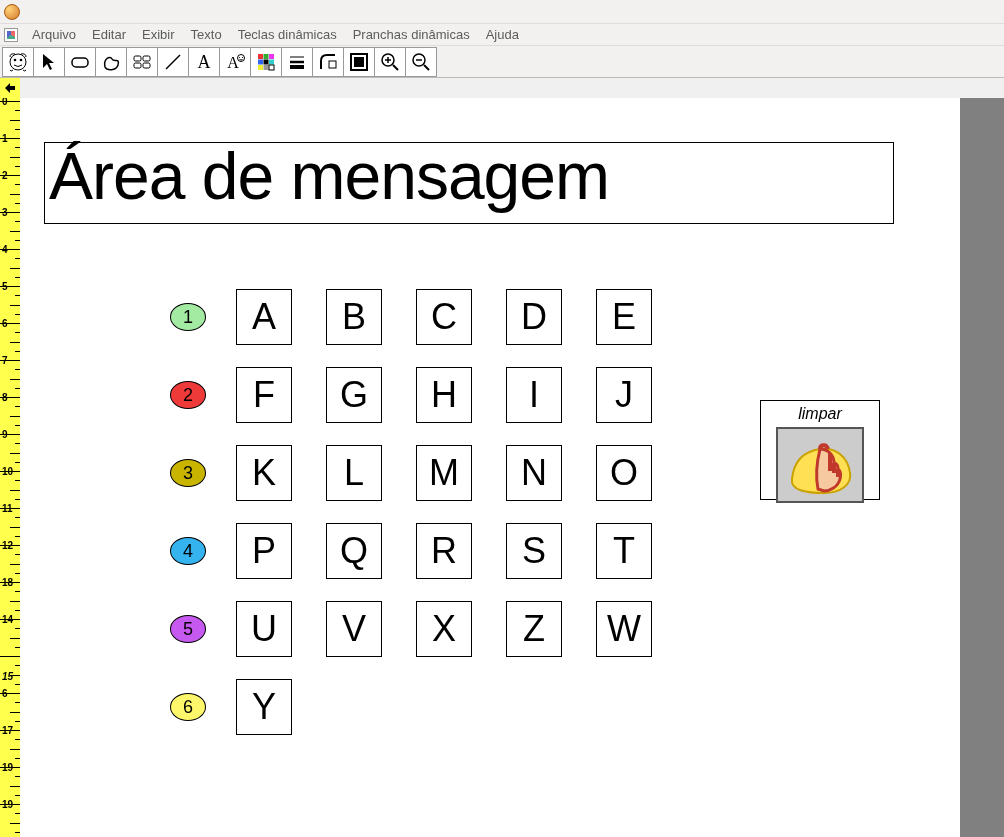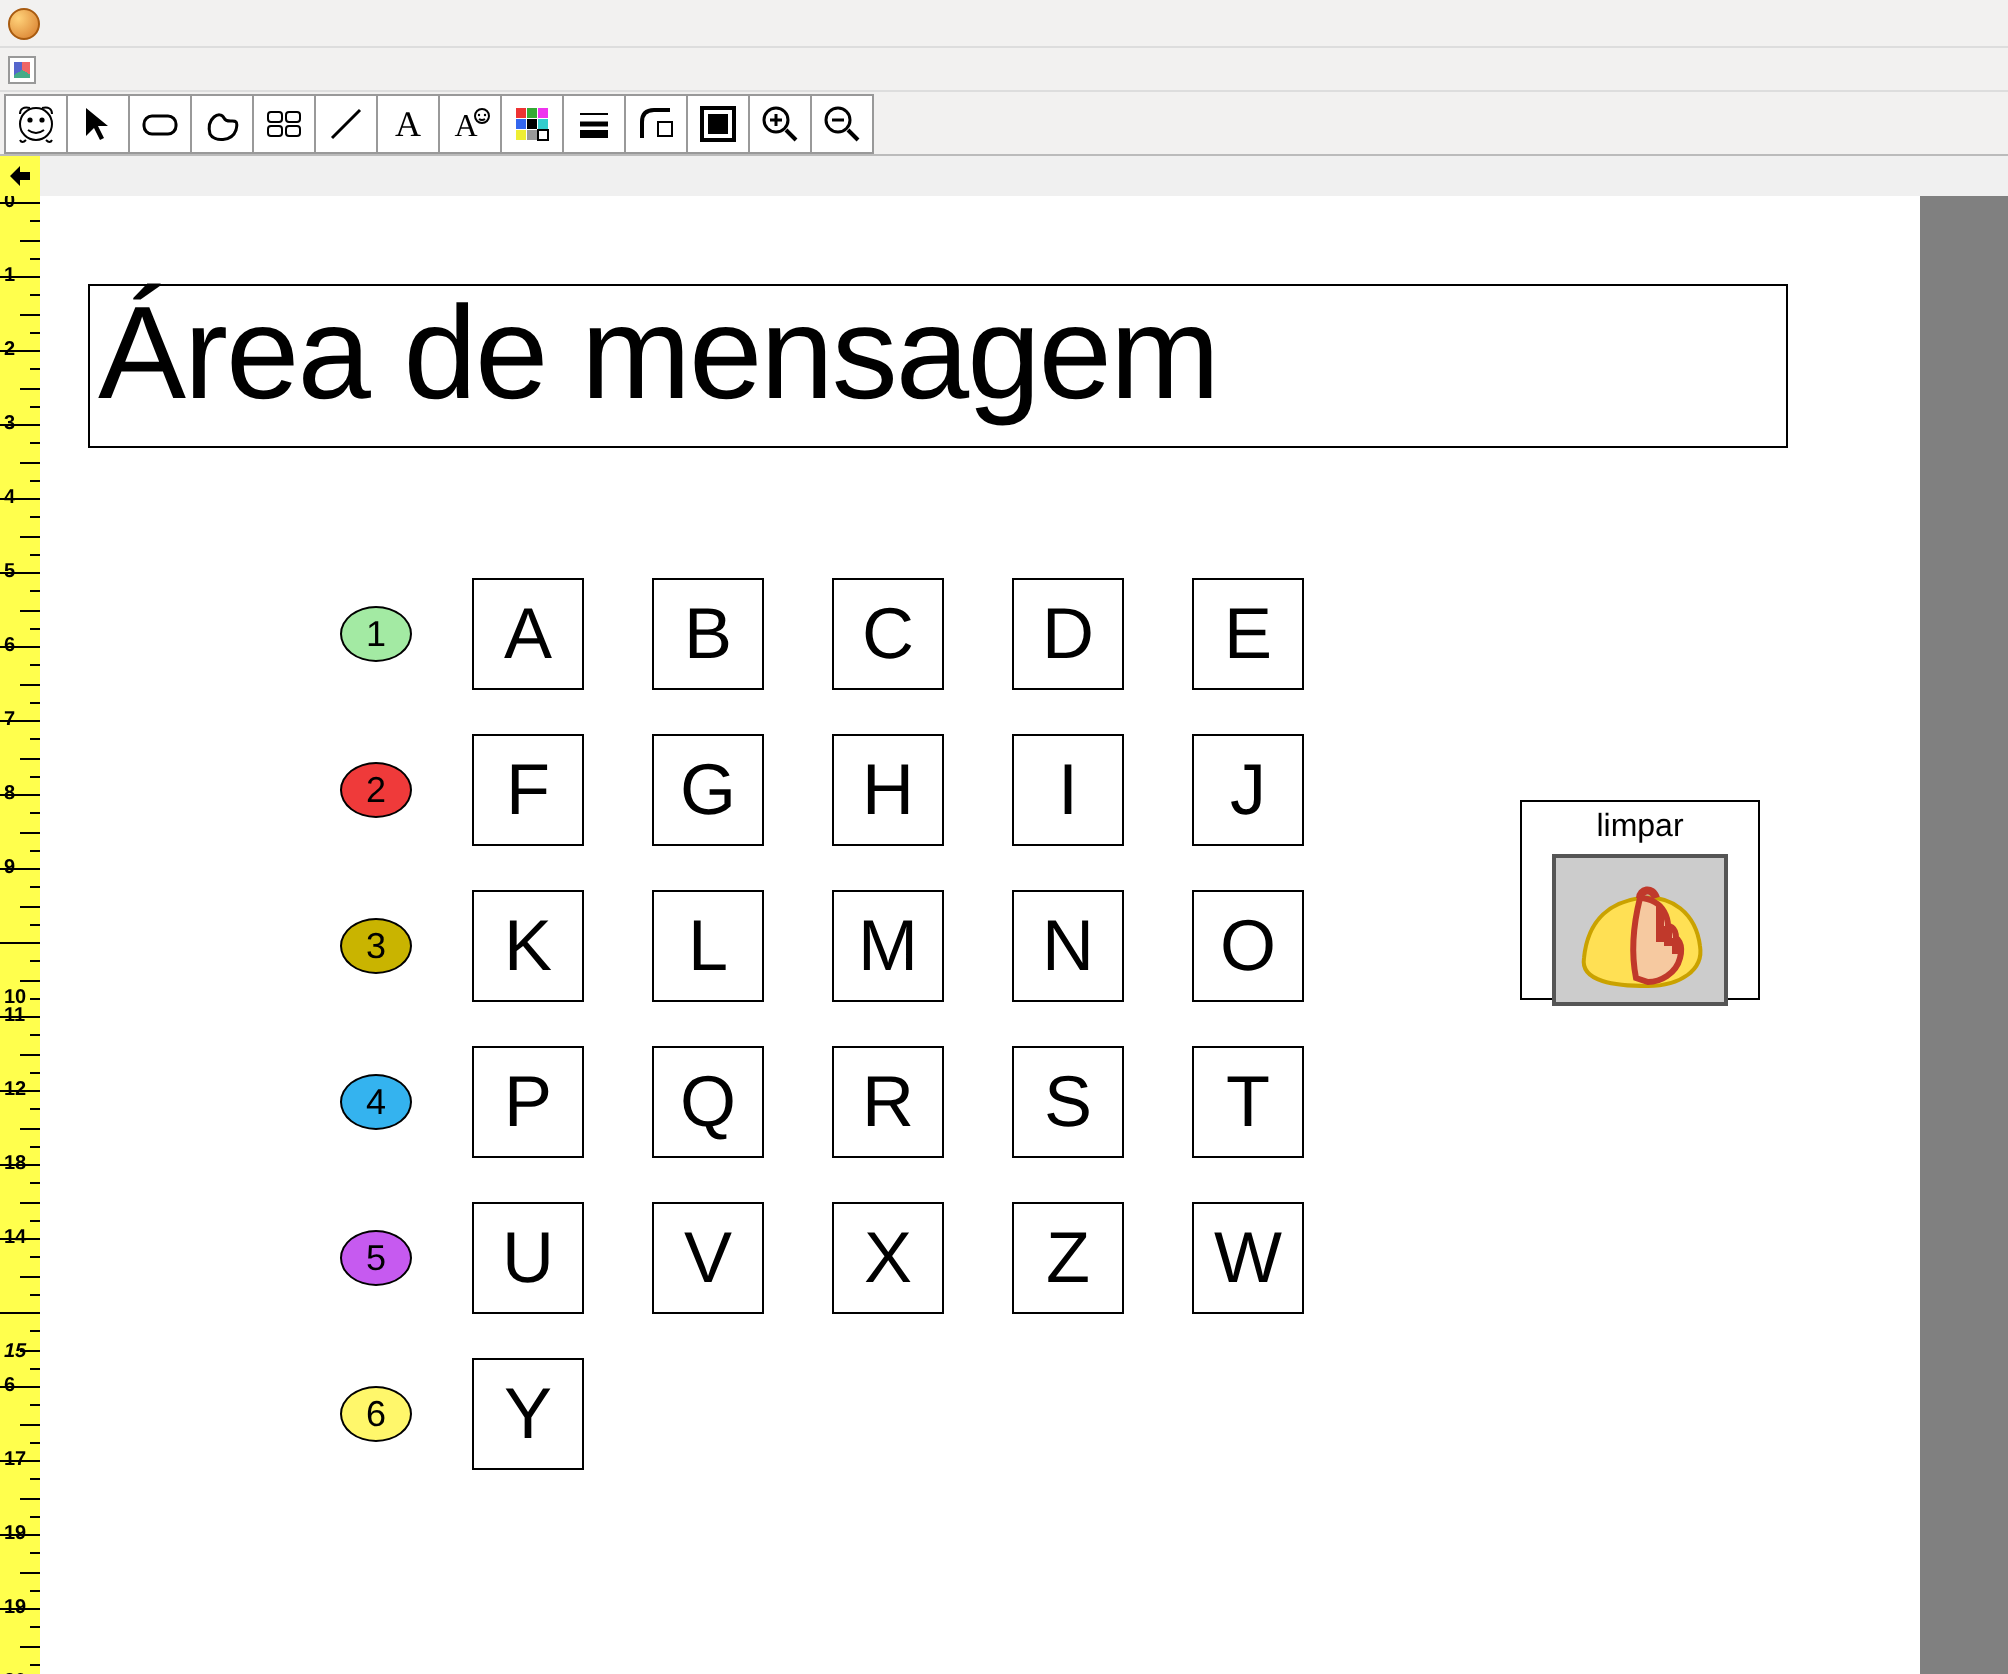--- a/index.html
+++ b/index.html
@@ -179,39 +179,49 @@
   }
   .clear-btn {
     position: absolute;
     left: 740px; top: 302px;
     width: 120px; height: 100px;
     border: 1px solid #000;
     display: flex; flex-direction: column; align-items:center;
     padding-top: 4px;
     font-family: Arial, sans-serif;
     cursor: pointer;
+    font-style: italic;
   }
   .clear-btn .lbl { font-size: 16px; margin-bottom: 4px;}
   .clear-icon {
     width: 88px; height: 80px;
     border: 2px solid #555;
     background: #ccc;
     position: relative;
     display:flex; align-items:center; justify-content:center;
   }
 </style>
 </head>
 <body>
 
 <div class="titlebar">
   <div class="titlebar-icon"></div>
 </div>
 
 <div class="menubar">
   <div class="app-icon"></div>
+  <div id="menu-items" style="display: flex;">
+      <div class="menu-item">Arquivo</div>
+      <div class="menu-item">Editar</div>
+      <div class="menu-item">Exibir</div>
+      <div class="menu-item">Texto</div>
+      <div class="menu-item">Teclas dinâmicas</div>
+      <div class="menu-item">Pranchas dinâmicas</div>
+      <div class="menu-item">Ajuda</div>
+    </div>
 </div>
 
 <div class="toolbar" id="toolbar">
     <div class="tool-btn">
       <svg viewBox="0 0 22 22">
         <circle cx="11" cy="11" r="8" fill="#fff" stroke="#000"></circle>
         <circle cx="8" cy="9" r="1.3"></circle>
         <circle cx="14" cy="9" r="1.3"></circle>
         <path d="M7 14 Q11 17 15 14" fill="none" stroke="#000"></path>
         <path d="M3 6 Q3 2 8 3 M19 6 Q19 2 14 3 M6 19 Q4 21 3 19 M16 19 Q18 21 19 19" stroke="#000" fill="none"></path>
@@ -363,21 +373,21 @@
       <div class="num" style="top: 299px;">8</div>
       <div class="tick small" style="top: 308.25px;"></div>
       <div class="tick mid" style="top: 317.5px;"></div>
       <div class="tick small" style="top: 326.75px;"></div>
       <div class="tick" style="top: 336px;"></div>
       <div class="num" style="top: 336px;">9</div>
       <div class="tick small" style="top: 345.25px;"></div>
       <div class="tick mid" style="top: 354.5px;"></div>
       <div class="tick small" style="top: 363.75px;"></div>
       <div class="tick" style="top: 373px;"></div>
-      <div class="num" style="top: 373px; margin-top: 28px;">10</div>
+      <div class="num" style="top: 373px;">10</div>
       <div class="tick small" style="top: 382.25px;"></div>
       <div class="tick mid" style="top: 391.5px;"></div>
       <div class="tick small" style="top: 400.75px;"></div>
       <div class="tick" style="top: 410px;"></div>
       <div class="num" style="top: 410px; text-align: center;">11</div>
       <div class="tick small" style="top: 419.25px;"></div>
       <div class="tick mid" style="top: 428.5px;"></div>
       <div class="tick small" style="top: 437.75px;"></div>
       <div class="tick" style="top: 447px;"></div>
       <div class="num" style="top: 447px;">12</div>

